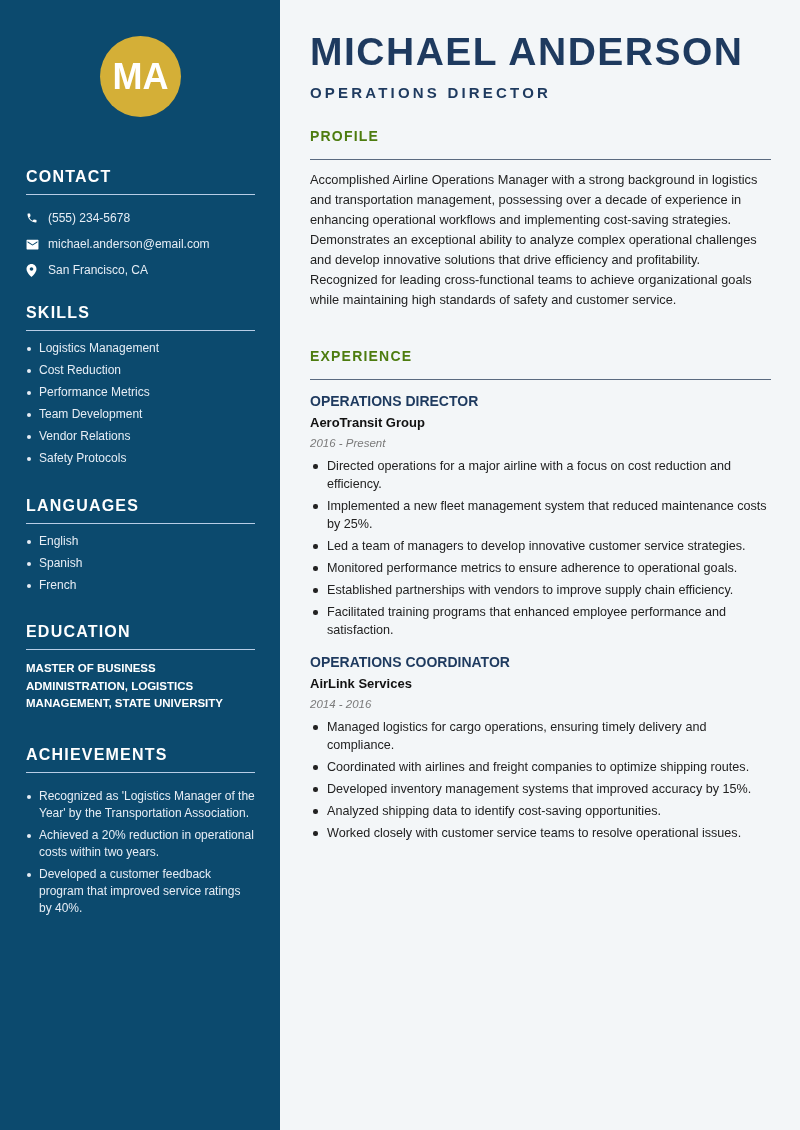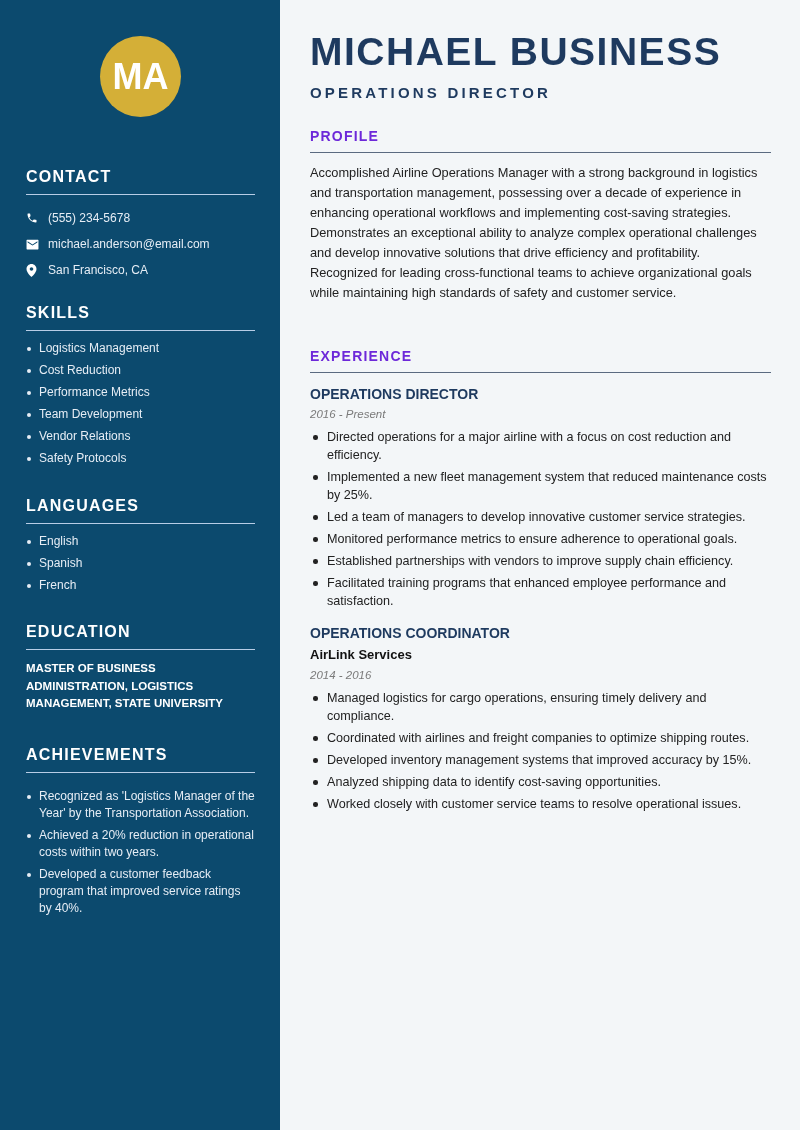--- a/index.html
+++ b/index.html
@@ -87,22 +87,22 @@
     position: absolute; top: 84px; left: 0;
     font-size: 15px;
     color: #1e3a5f;
     letter-spacing: 3.2px;
   }
   .sec { position: absolute; left: 0; width: 461px; }
   .sec-heading {
     font-size: 14px;
     font-weight: bold;
     letter-spacing: 1.2px;
-    color: #6d28d9;
-    padding-bottom: 8px;
+    color: #4d7c0f;
+    padding-bottom: 15px;
     border-bottom: 1.5px solid #5a6a80;
   }
   .profile-text {
     margin-top: 10px;
     font-size: 12.8px;
     line-height: 20px;
     color: #222222;
   }
   .job { margin-top: 12px; }
   .job-title {
@@ -201,33 +201,34 @@
     <h3 class="side-heading">ACHIEVEMENTS</h3>
     <ul class="bullets ach" style="margin-top:15px;">
       <li>Recognized as 'Logistics Manager of the Year' by the Transportation Association.</li>
       <li>Achieved a 20% reduction in operational costs within two years.</li>
       <li>Developed a customer feedback program that improved service ratings by 40%.</li>
     </ul>
   </section>
 </aside>
 
 <main class="main">
-  <h1 class="name">MICHAEL BUSINESS</h1>
+  <h1 class="name">MICHAEL ANDERSON</h1>
   <h2 class="title">OPERATIONS DIRECTOR</h2>
 
   <section class="sec" style="top:128px;">
     <h3 class="sec-heading">PROFILE</h3>
     <p class="profile-text">Accomplished Airline Operations Manager with a strong background in logistics and transportation management, possessing over a decade of experience in enhancing operational workflows and implementing cost-saving strategies. Demonstrates an exceptional ability to analyze complex operational challenges and develop innovative solutions that drive efficiency and profitability. Recognized for leading cross-functional teams to achieve organizational goals while maintaining high standards of safety and customer service.</p>
   </section>
 
   <section class="sec" style="top:348px;">
     <h3 class="sec-heading">EXPERIENCE</h3>
 
     <div class="job">
       <div class="job-title">OPERATIONS DIRECTOR</div>
+      <div class="job-company">AeroTransit Group</div>
       <div class="job-dates">2016 - Present</div>
       <ul class="job-list">
         <li>Directed operations for a major airline with a focus on cost reduction and efficiency.</li>
         <li>Implemented a new fleet management system that reduced maintenance costs by 25%.</li>
         <li>Led a team of managers to develop innovative customer service strategies.</li>
         <li>Monitored performance metrics to ensure adherence to operational goals.</li>
         <li>Established partnerships with vendors to improve supply chain efficiency.</li>
         <li>Facilitated training programs that enhanced employee performance and satisfaction.</li>
       </ul>
     </div>

